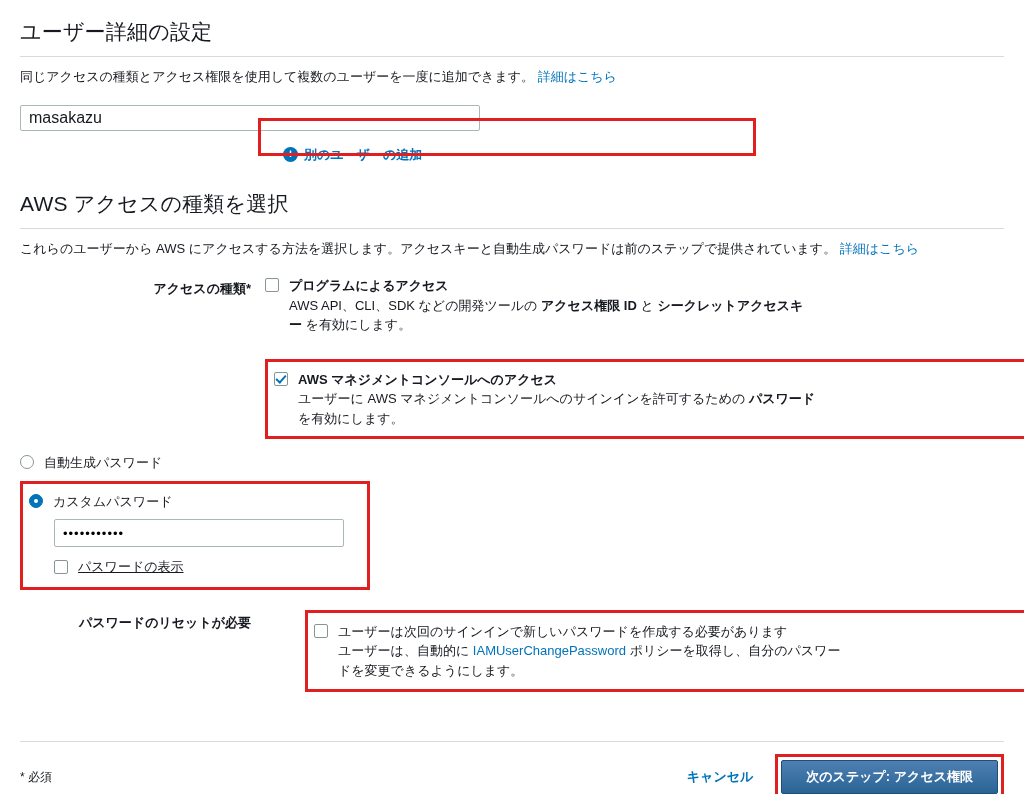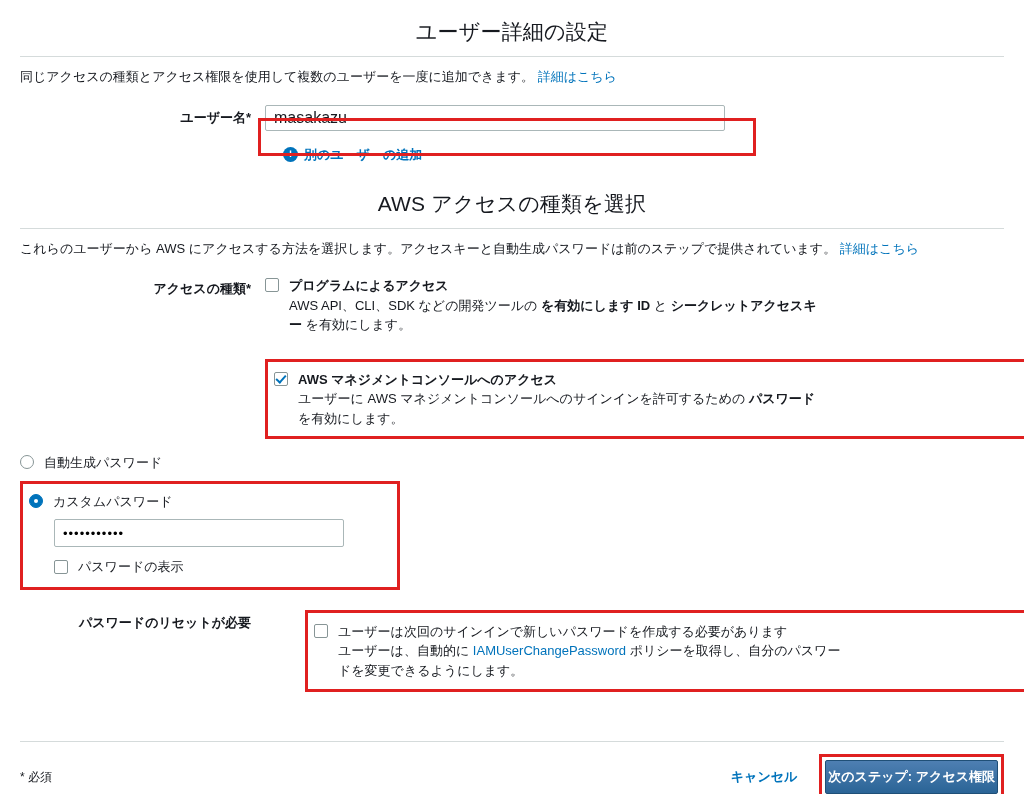--- a/index.html
+++ b/index.html
@@ -24,21 +24,20 @@
     padding: 0 20px;
   }
 
   
   h1.section-title {
     font-size: 21px;
     font-weight: normal;
     color: #16191f;
     margin: 18px 0 10px 0;
     letter-spacing: 0.2px;
-    text-align: center;
   }
   .divider {
     height: 1px;
     background: #d5dbdb;
     margin: 0 0 10px 0;
   }
   .subtext {
     font-size: 13px;
     color: #16191f;
     margin: 9px 0 18px 0;
@@ -232,43 +231,42 @@
     box-sizing: border-box;
   }
   .next-btn {
     background: #2a6496;
     background: linear-gradient(#4e7fb2, #2a6496);
     border: 1px solid #1f4f77;
     border-radius: 2px;
     color: #fff;
     font-size: 13px;
     font-weight: bold;
-    padding: 7px 2px;
+    padding: 7px 24px;
     cursor: pointer;
     font-family: "Liberation Sans", sans-serif;
   }
   .pw-sub { margin-left: 25px; margin-top: 8px; }
-  .pw-show { display: flex; align-items: center; margin-top: 10px; }
+  .pw-show { display: flex; align-items: center; margin-top: 10px; text-decoration: underline; }
   .pw-show .cb { margin-top: 0; }
 </style>
 </head>
 <body>
 
 <div class="page">
 
   <h1 class="section-title">ユーザー詳細の設定</h1>
   <div class="divider"></div>
 
   <div class="subtext">
     <span>同じアクセスの種類とアクセス権限を使用して複数のユーザーを一度に追加できます。</span>
     <a class="link" href="#">詳細はこちら</a>
   </div>
 
   <div class="form-row">
-    <div class="form-label">ユーザー名*</div>
     <div class="form-control">
       <input class="text-input" type="text" value="masakazu" style="">
     </div>
   </div>
   <div class="hl-username"></div>
 
   <div class="form-row">
     <div class="form-label"></div>
     <div class="form-control">
       <a class="add-user link" href="#">
@@ -287,21 +285,21 @@
     </div>
 
     <div class="form-row">
       <div class="form-label">アクセスの種類*</div>
       <div class="form-control">
 
         <div class="opt-row" style="margin-bottom:24px;">
           <span class="cb"></span>
           <span class="opt-text">
             <span class="opt-title">プログラムによるアクセス</span><br>
-            <span class="opt-desc">AWS API、CLI、SDK などの開発ツールの <b>を有効にします ID</b> と <b>シークレットアクセスキ<br>ー</b> を有効にします。</span>
+            <span class="opt-desc">AWS API、CLI、SDK などの開発ツールの <b>アクセス権限 ID</b> と <b>シークレットアクセスキ<br>ー</b> を有効にします。</span>
           </span>
         </div>
 
         <div class="hl" style="padding:8px 8px 8px 6px; width:774px;">
           <div class="opt-row" style="margin-bottom:0;">
             <span class="cb checked"></span>
             <span class="opt-text">
               <span class="opt-title">AWS マネジメントコンソールへのアクセス</span><br>
               <span class="opt-desc">ユーザーに AWS マネジメントコンソールへのサインインを許可するための <b>パスワード</b><br>を有効にします。</span>
             </span>
@@ -312,21 +310,21 @@
     </div>
 
     <div class="form-row" style="margin-top:14px;">
       <div class="form-control">
 
         <div class="opt-row" style="margin-bottom:8px;">
           <span class="rb"></span>
           <span class="opt-text">自動生成パスワード</span>
         </div>
 
-        <div class="hl" style="padding:8px 8px 10px 6px; width:380px;">
+        <div class="hl" style="padding:8px 8px 10px 6px; width:350px;">
           <div class="opt-row" style="margin-bottom:0;">
             <span class="rb selected"></span>
             <span class="opt-text">カスタムパスワード</span>
           </div>
           <div class="pw-sub">
             <input class="pwd-input" type="text" value="•••••••••••" style="">
             <div class="pw-show">
               <span class="cb"></span>
               <span class="opt-text">パスワードの表示</span>
             </div>

